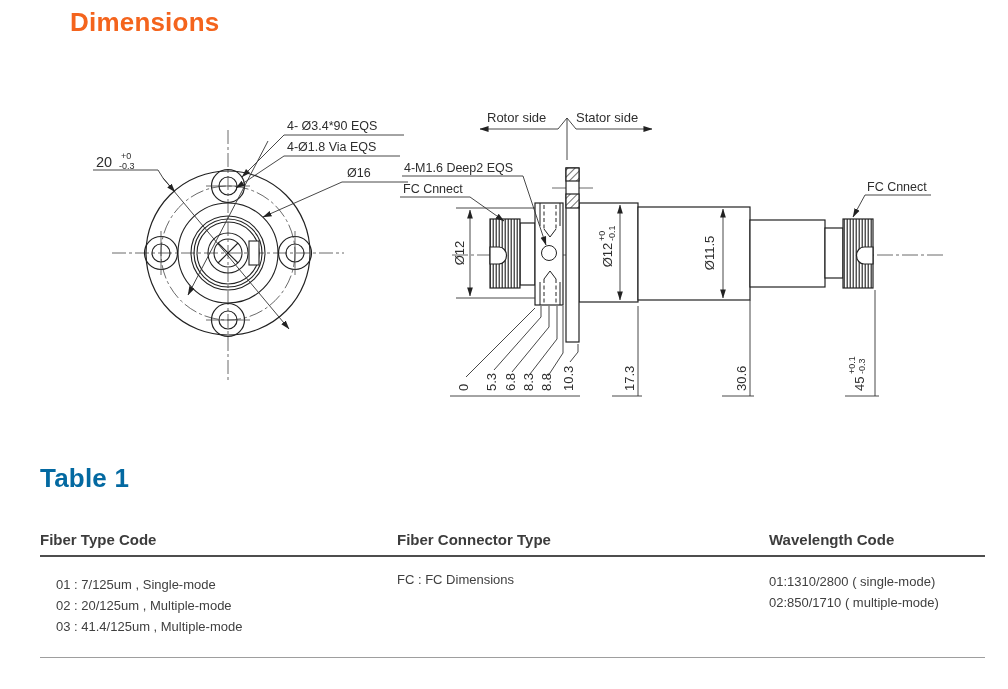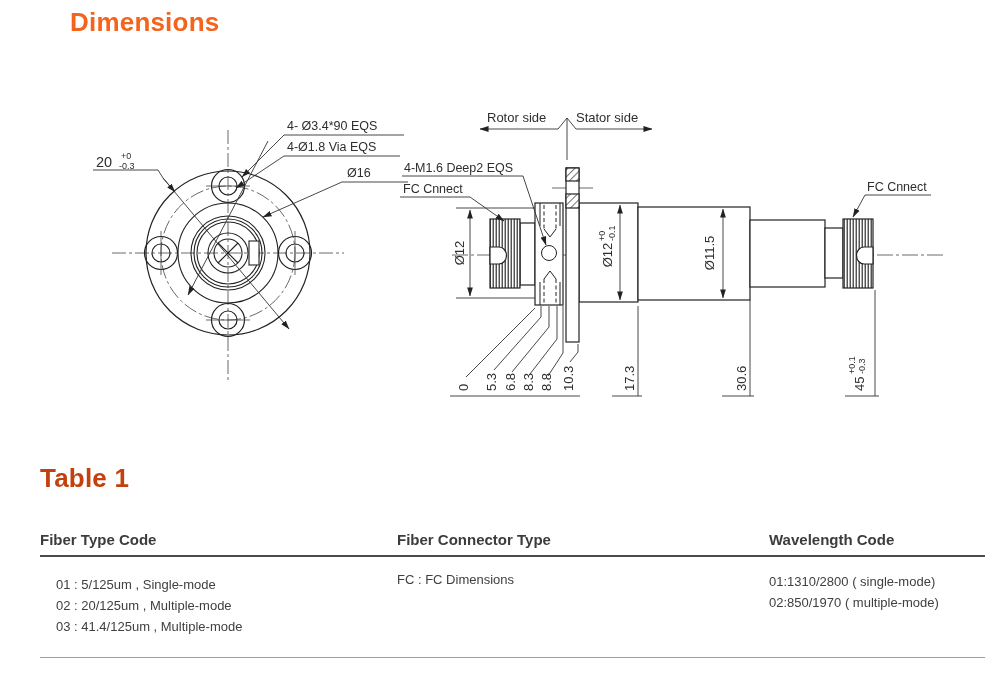--- a/index.html
+++ b/index.html
@@ -214,29 +214,29 @@
         <text class="dim">30.6</text>
       </g>
     <g transform="translate(864,391) rotate(-90)">
       <text class="dim">45</text>
       <text class="dtxt-sm" x="17" y="-9">+0.1</text>
       <text class="dtxt-sm" x="17" y="1">-0.3</text>
     </g>
   </g>
 </svg>
 
-<div id="title-table1" class="sec-title" style="color:#c2410c">Table 1</div>
+<div id="title-table1" class="sec-title" style="color:#0369a1">Table 1</div>
 
 <div class="tbl-header" style="left:40px">Fiber Type Code</div>
 <div class="tbl-header" style="left:397px">Fiber Connector Type</div>
 <div class="tbl-header" style="left:769px">Wavelength Code</div>
 <div class="rule-heavy"></div>
 
-<div class="tbl-cell" style="left:56px;top:577px">01 : 5/125um , Single-mode</div>
+<div class="tbl-cell" style="left:56px;top:577px">01 : 7/125um , Single-mode</div>
 <div class="tbl-cell" style="left:56px;top:598px">02 : 20/125um , Multiple-mode</div>
 <div class="tbl-cell" style="left:56px;top:619px">03 : 41.4/125um , Multiple-mode</div>
 
 <div class="tbl-cell" style="left:397px;top:572px">FC : FC Dimensions</div>
 
 <div class="tbl-cell" style="left:769px;top:574px">01:1310/2800 ( single-mode)</div>
-<div class="tbl-cell" style="left:769px;top:595px">02:850/1970 ( multiple-mode)</div>
+<div class="tbl-cell" style="left:769px;top:595px">02:850/1710 ( multiple-mode)</div>
 
 <div class="rule-light"></div>
 
 </body></html>

